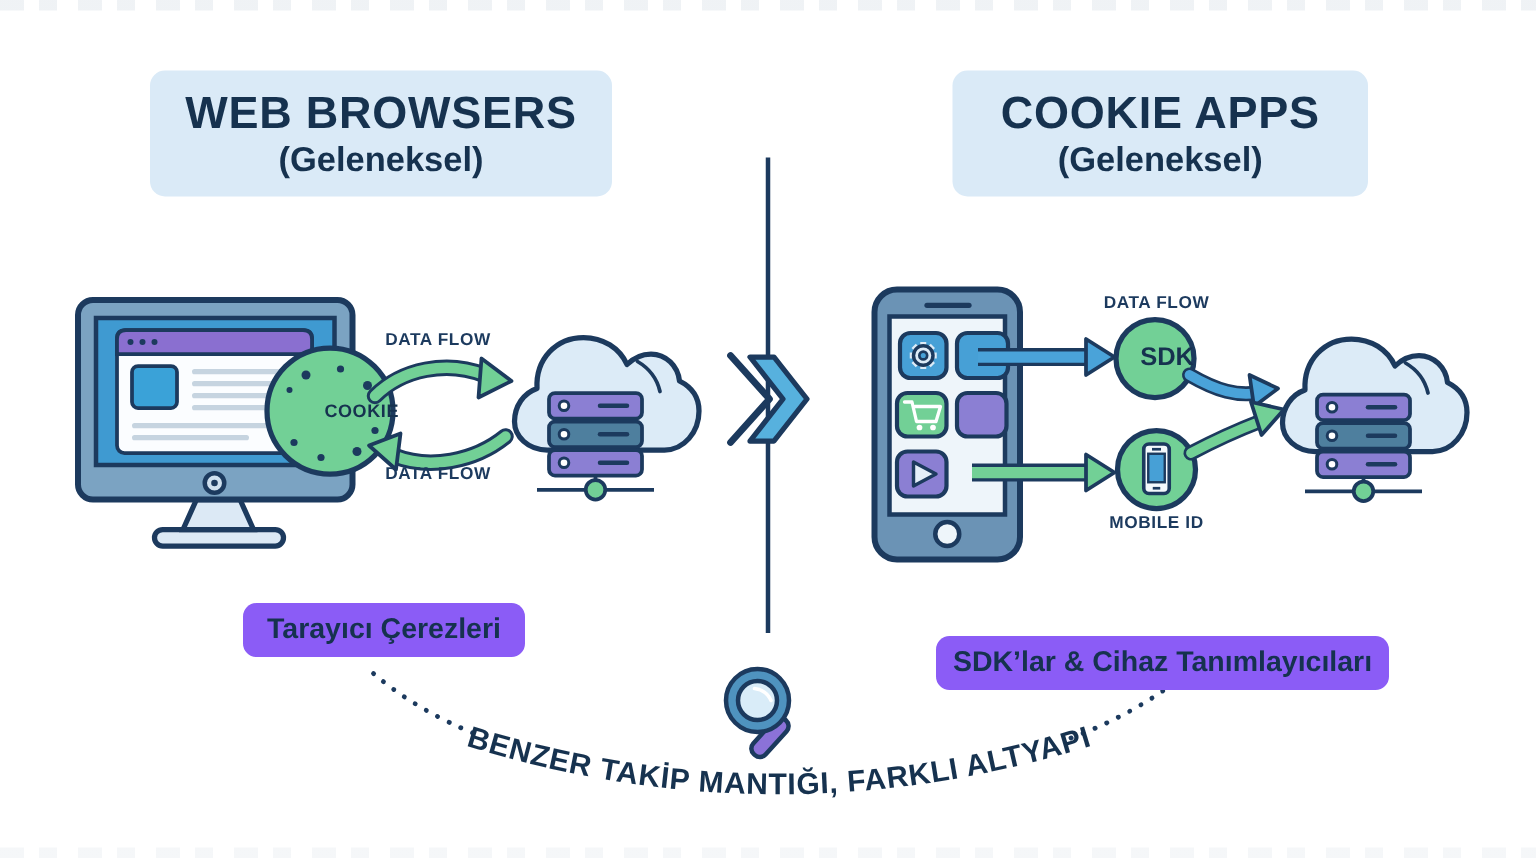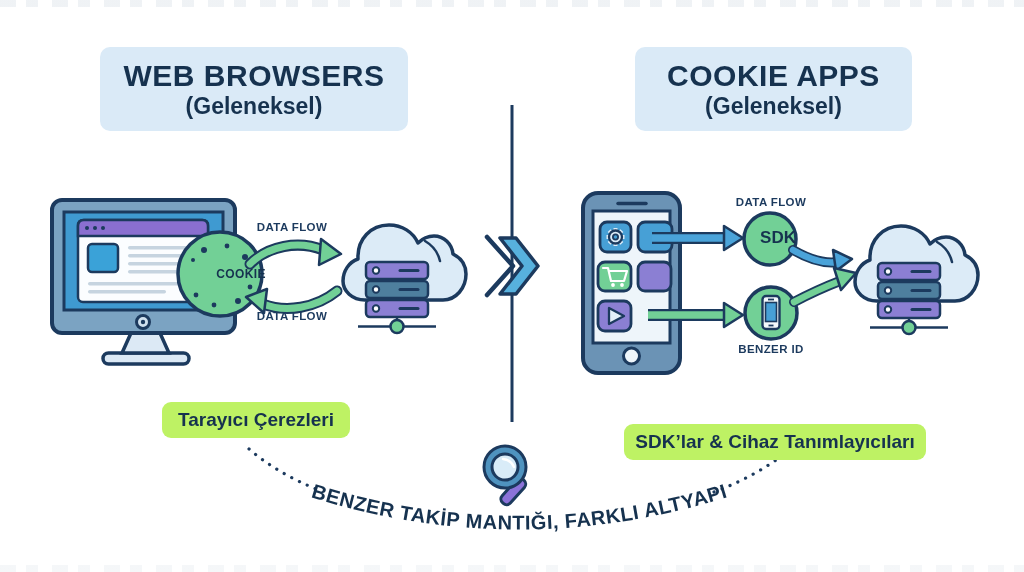--- a/index.html
+++ b/index.html
@@ -9,21 +9,21 @@
   }
   svg{position:absolute;left:0;top:0;}
   .panel-header{
     position:absolute;background:#daeaf7;border-radius:10px;
     display:flex;flex-direction:column;align-items:center;justify-content:center;
     text-align:center;line-height:1.15;
   }
   .panel-title{font-size:30px;font-weight:800;letter-spacing:.5px;color:#16324f;}
   .panel-subtitle{font-size:23px;font-weight:700;color:#16324f;}
   .caption-pill{
-    position:absolute;background:#bef264;border-radius:9px;height:36px;
+    position:absolute;background:#8b5cf6;border-radius:9px;height:36px;
     display:flex;align-items:center;justify-content:center;
     font-size:19px;font-weight:700;color:#16324f;white-space:nowrap;
   }
   .flow-label{
     position:absolute;font-size:11.5px;font-weight:800;letter-spacing:.4px;
     text-align:center;color:#1c3a5e;white-space:nowrap;
   }
   .circle-label{
     position:absolute;font-weight:800;text-align:right;color:#16324f;white-space:nowrap;
   }
@@ -206,18 +206,18 @@
     <div class="panel-subtitle">(Geleneksel)</div>
   </div>
 
   <div class="circle-label" style="left:206px;top:267px;width:60px;font-size:12px;letter-spacing:.4px;">COOKIE</div>
 
   <div class="flow-label" style="left:252px;top:221px;width:80px;">DATA FLOW</div>
   <div class="flow-label" style="left:252px;top:310px;width:80px;">DATA FLOW</div>
 
   <div class="flow-label" style="left:731px;top:196px;width:80px;">DATA FLOW</div>
   <div class="circle-label" style="left:744px;top:228px;width:52px;font-size:17px;">SDK</div>
-  <div class="flow-label" style="left:731px;top:343px;width:80px;">BENZER ID</div>
+  <div class="flow-label" style="left:731px;top:343px;width:80px;">MOBILE ID</div>
 
   <div class="caption-pill" style="left:162px;top:402px;width:188px;">Tarayıcı Çerezleri</div>
   <div class="caption-pill" style="left:624px;top:424px;width:302px;">SDK’lar &amp; Cihaz Tanımlayıcıları</div>
 
 </div>
 
 </body></html>

